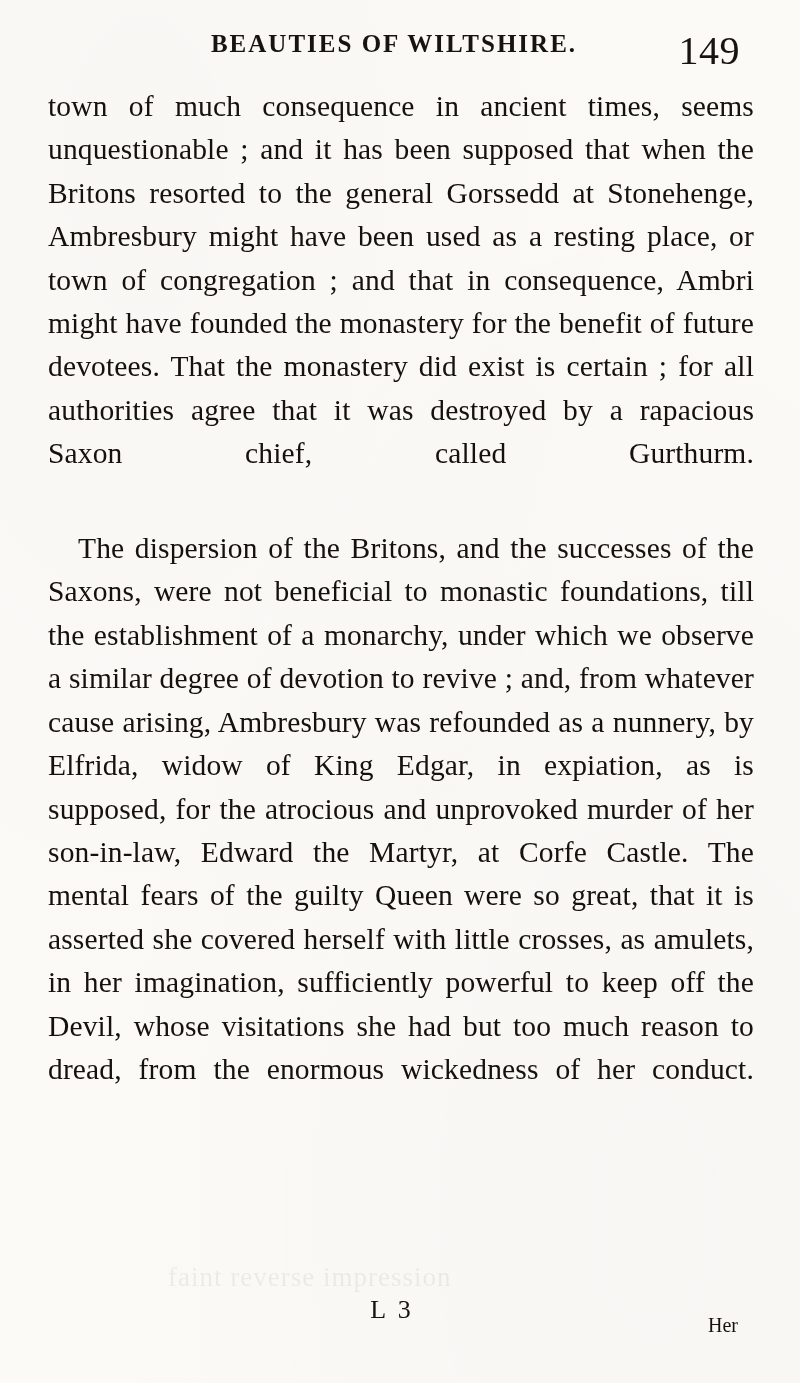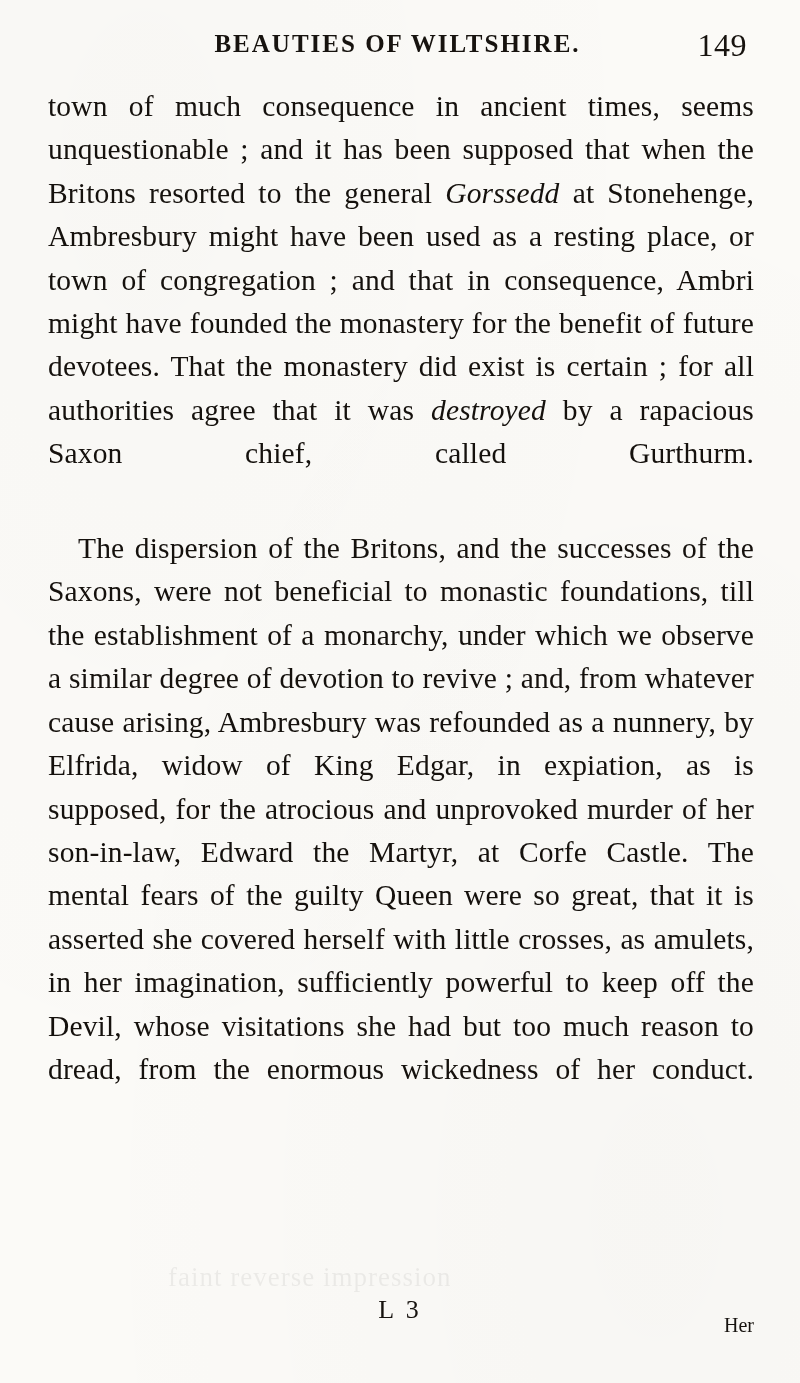--- a/index.html
+++ b/index.html
@@ -22,41 +22,41 @@
     background-image:
       radial-gradient(ellipse at 18% 12%, rgba(0,0,0,0.012), rgba(0,0,0,0) 60%),
       radial-gradient(ellipse at 82% 88%, rgba(0,0,0,0.015), rgba(0,0,0,0) 65%);
     box-sizing: border-box;
     padding: 0;
   }
   .running-head {
     position: absolute;
     top: 30px;
     left: 0;
-    right: 5px;
+    right: 12px;
     height: 40px;
     padding-left: 10px;
   }
   .head-title {
     position: absolute;
     left: 0;
     right: 0;
     top: 0;
     text-align: center;
     font-size: 25px;
     letter-spacing: 2.0px;
     font-weight: bold;
     font-variant: small-caps;
     color: #17130f;
   }
   .head-folio {
     position: absolute;
     right: 48px;
     top: -3px;
-    font-size: 32px;
+    font-size: 40px;
     color: #17130f;
     letter-spacing: 0.5px;
     text-align: center;
   }
   .body-text {
     position: absolute;
     top: 85px;
     left: 48px;
     width: 706px;
   }
@@ -69,33 +69,32 @@
     color: #15110d;
     letter-spacing: 0.15px;
   }
   .para.indent {
     text-indent: 30px;
   }
   .para + .para {
     margin-top: 8px;
   }
   .ital {
-    font-style: italic;
   }
   
   .para::after {
     content: "";
     display: inline-block;
     width: 100%;
   }
   .signature {
     position: absolute;
     bottom: 48px;
     left: 0;
-    right: 0;
+    right: 16px;
     height: 40px;
   }
   .sig-mark {
     position: absolute;
     left: 0;
     right: 0;
     text-align: center;
     font-size: 26px;
     letter-spacing: 3px;
     font-variant: small-caps;

